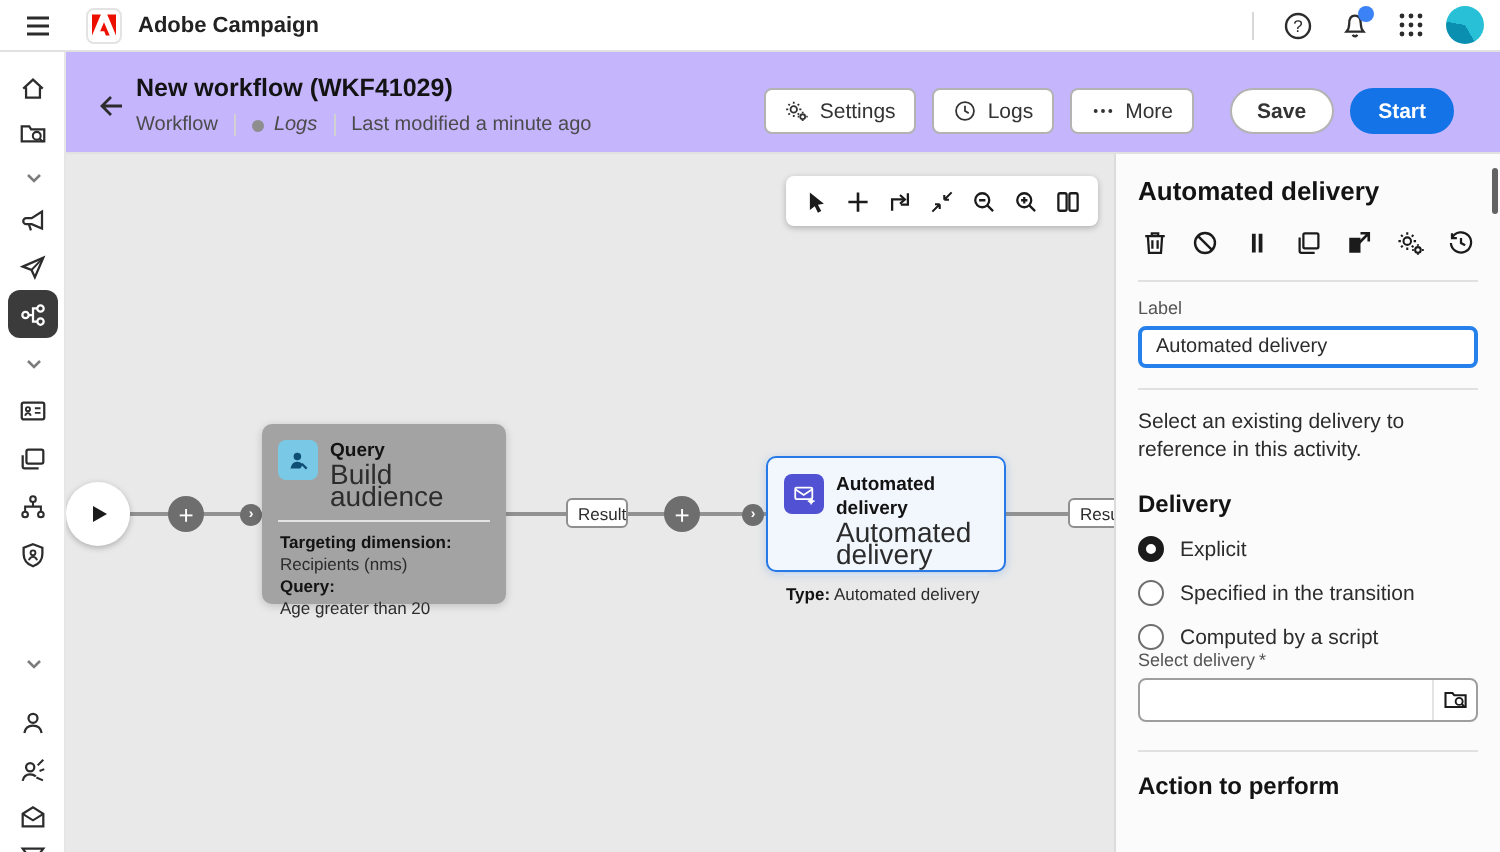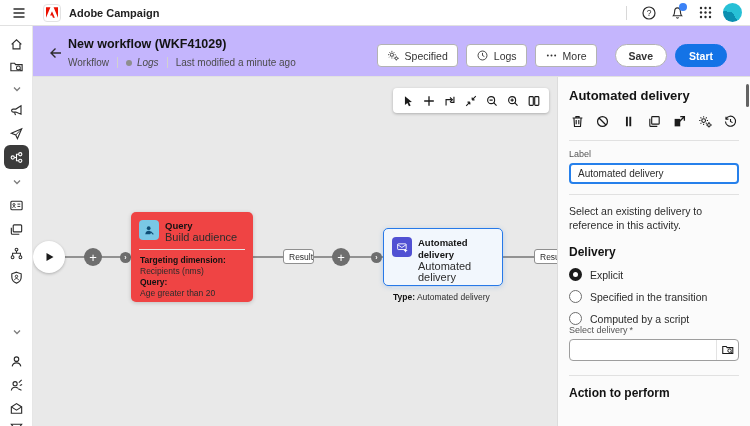--- a/index.html
+++ b/index.html
@@ -48,26 +48,26 @@
   .cv-toolbar { position:absolute; left:360px; top:11px; width:156px; height:25px; background:#fff; border-radius:4px;
                 box-shadow:0 1px 3px rgba(0,0,0,.25); display:flex; align-items:center; justify-content:space-around; padding:0 4px; }
   .cv-tool { width:18px; height:18px; display:flex; align-items:center; justify-content:center; cursor:pointer; }
   .flow-line { position:absolute; left:15px; top:179px; width:509px; height:2px; background:#929292; }
   .start-node { position:absolute; left:0px; top:164px; width:32px; height:32px; border-radius:50%; background:#fff;
                 box-shadow:0 1px 3px rgba(0,0,0,.25); display:flex; align-items:center; justify-content:center; cursor:pointer; }
   .plus-node { position:absolute; width:18px; height:18px; top:171px; border-radius:50%; background:#6e6e6e; color:#fff;
                display:flex; align-items:center; justify-content:center; font-size:13px; line-height:1; cursor:pointer; }
   .anchor-node { position:absolute; width:11px; height:11px; top:174.5px; border-radius:50%; background:#6e6e6e; color:#fff;
                  display:flex; align-items:center; justify-content:center; font-size:7px; font-weight:bold; }
-  .node-card { position:absolute; background:#ef4444; border-radius:5px; box-shadow:0 1px 4px rgba(0,0,0,.18); cursor:pointer; }
+  .node-card { position:absolute; background:#a3a3a3; border-radius:5px; box-shadow:0 1px 4px rgba(0,0,0,.18); cursor:pointer; }
   .card-head { display:flex; align-items:flex-start; padding:8px 8px 6px 8px; }
   .card-icon { width:20px; height:20px; border-radius:4px; display:flex; align-items:center; justify-content:center; flex:none; }
   .card-titles { margin-left:6px; }
   .card-title { font-size:9.5px; font-weight:bold; color:#131313; line-height:12px; }
-  .card-sub { font-size:11px; color:#2c2c2c; line-height:11px; }
+  .card-sub { font-size:14px; color:#2c2c2c; line-height:11px; }
   .card-div { height:1px; background:#e3e3e3; margin:0 8px; }
   .qcard { left:98px; top:135px; width:122px; height:90px; }
   .qcard-body { padding:5px 9px; font-size:8.5px; line-height:11px; color:#2c2c2c; }
   .qcard-body b { color:#131313; }
   .dcard { left:350px; top:151px; width:120px; height:58px; background:#f2f7fd; border:1.5px solid #2779e8;
            box-shadow:0 1px 5px rgba(38,128,235,.25); }
   .dcard .card-div { background:#d9e4f2; }
   .dcard-body { padding:4px 9px; font-size:8.5px; color:#2c2c2c; }
   .dcard-body b { color:#131313; }
   .result-label { position:absolute; top:172px; height:15px; background:#fff; border:1px solid #8f8f8f; border-radius:3px;
@@ -277,21 +277,21 @@
         <span>
             <svg width="13" height="13" viewBox="0 0 16 16">
               <g fill="none" stroke="#333" stroke-width="1.1">
                 <circle cx="6" cy="7" r="2"></circle>
                 <path d="M6 3.6V2.3M6 11.7v-1.3M2.6 7H1.3M10.7 7H9.4M3.6 4.6l-.9-.9M9.3 10.3l-.9-.9M3.6 9.4l-.9.9M9.3 3.7l-.9.9"></path>
                 <circle cx="11.5" cy="11.5" r="1.5"></circle>
                 <path d="M11.5 9.3v-.9M11.5 14.1v-.9M9.3 11.5h-.9M14.6 11.5h-.9"></path>
               </g>
             </svg>
           </span>
-        <span>Specified</span>
+        <span>Settings</span>
       </button>
       <button class="btn">
         <span>
             <svg width="13" height="13" viewBox="0 0 16 16">
               <circle cx="8" cy="8" r="5.5" fill="none" stroke="#333" stroke-width="1.1"></circle>
               <path d="M8 4.8V8l2.3 1.3" fill="none" stroke="#333" stroke-width="1.1"></path>
             </svg>
           </span>
         <span>Logs</span>
       </button>

